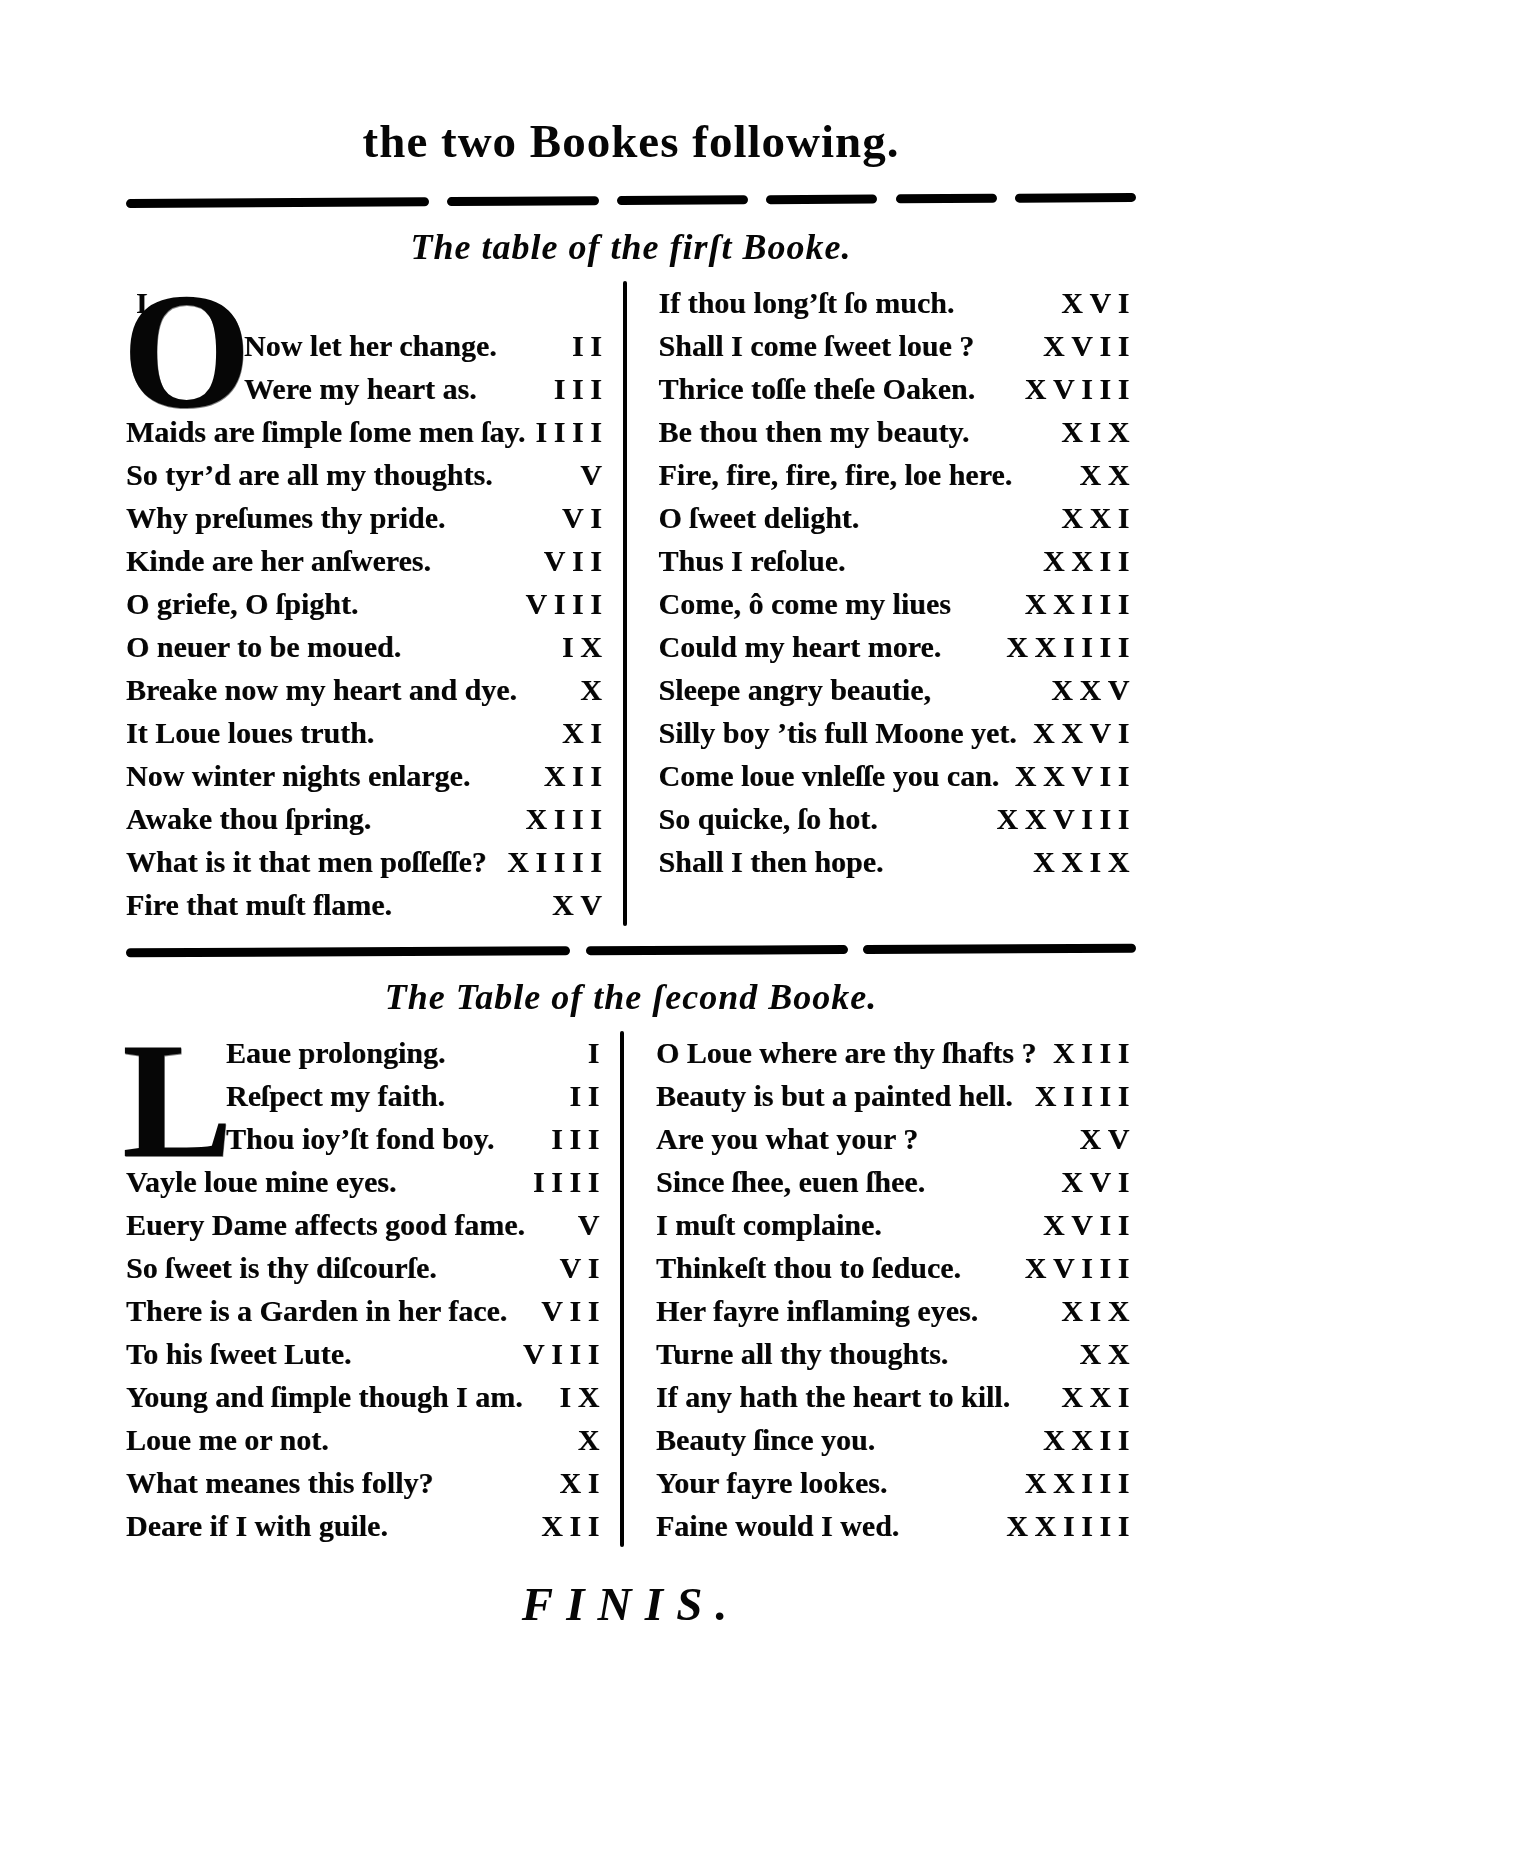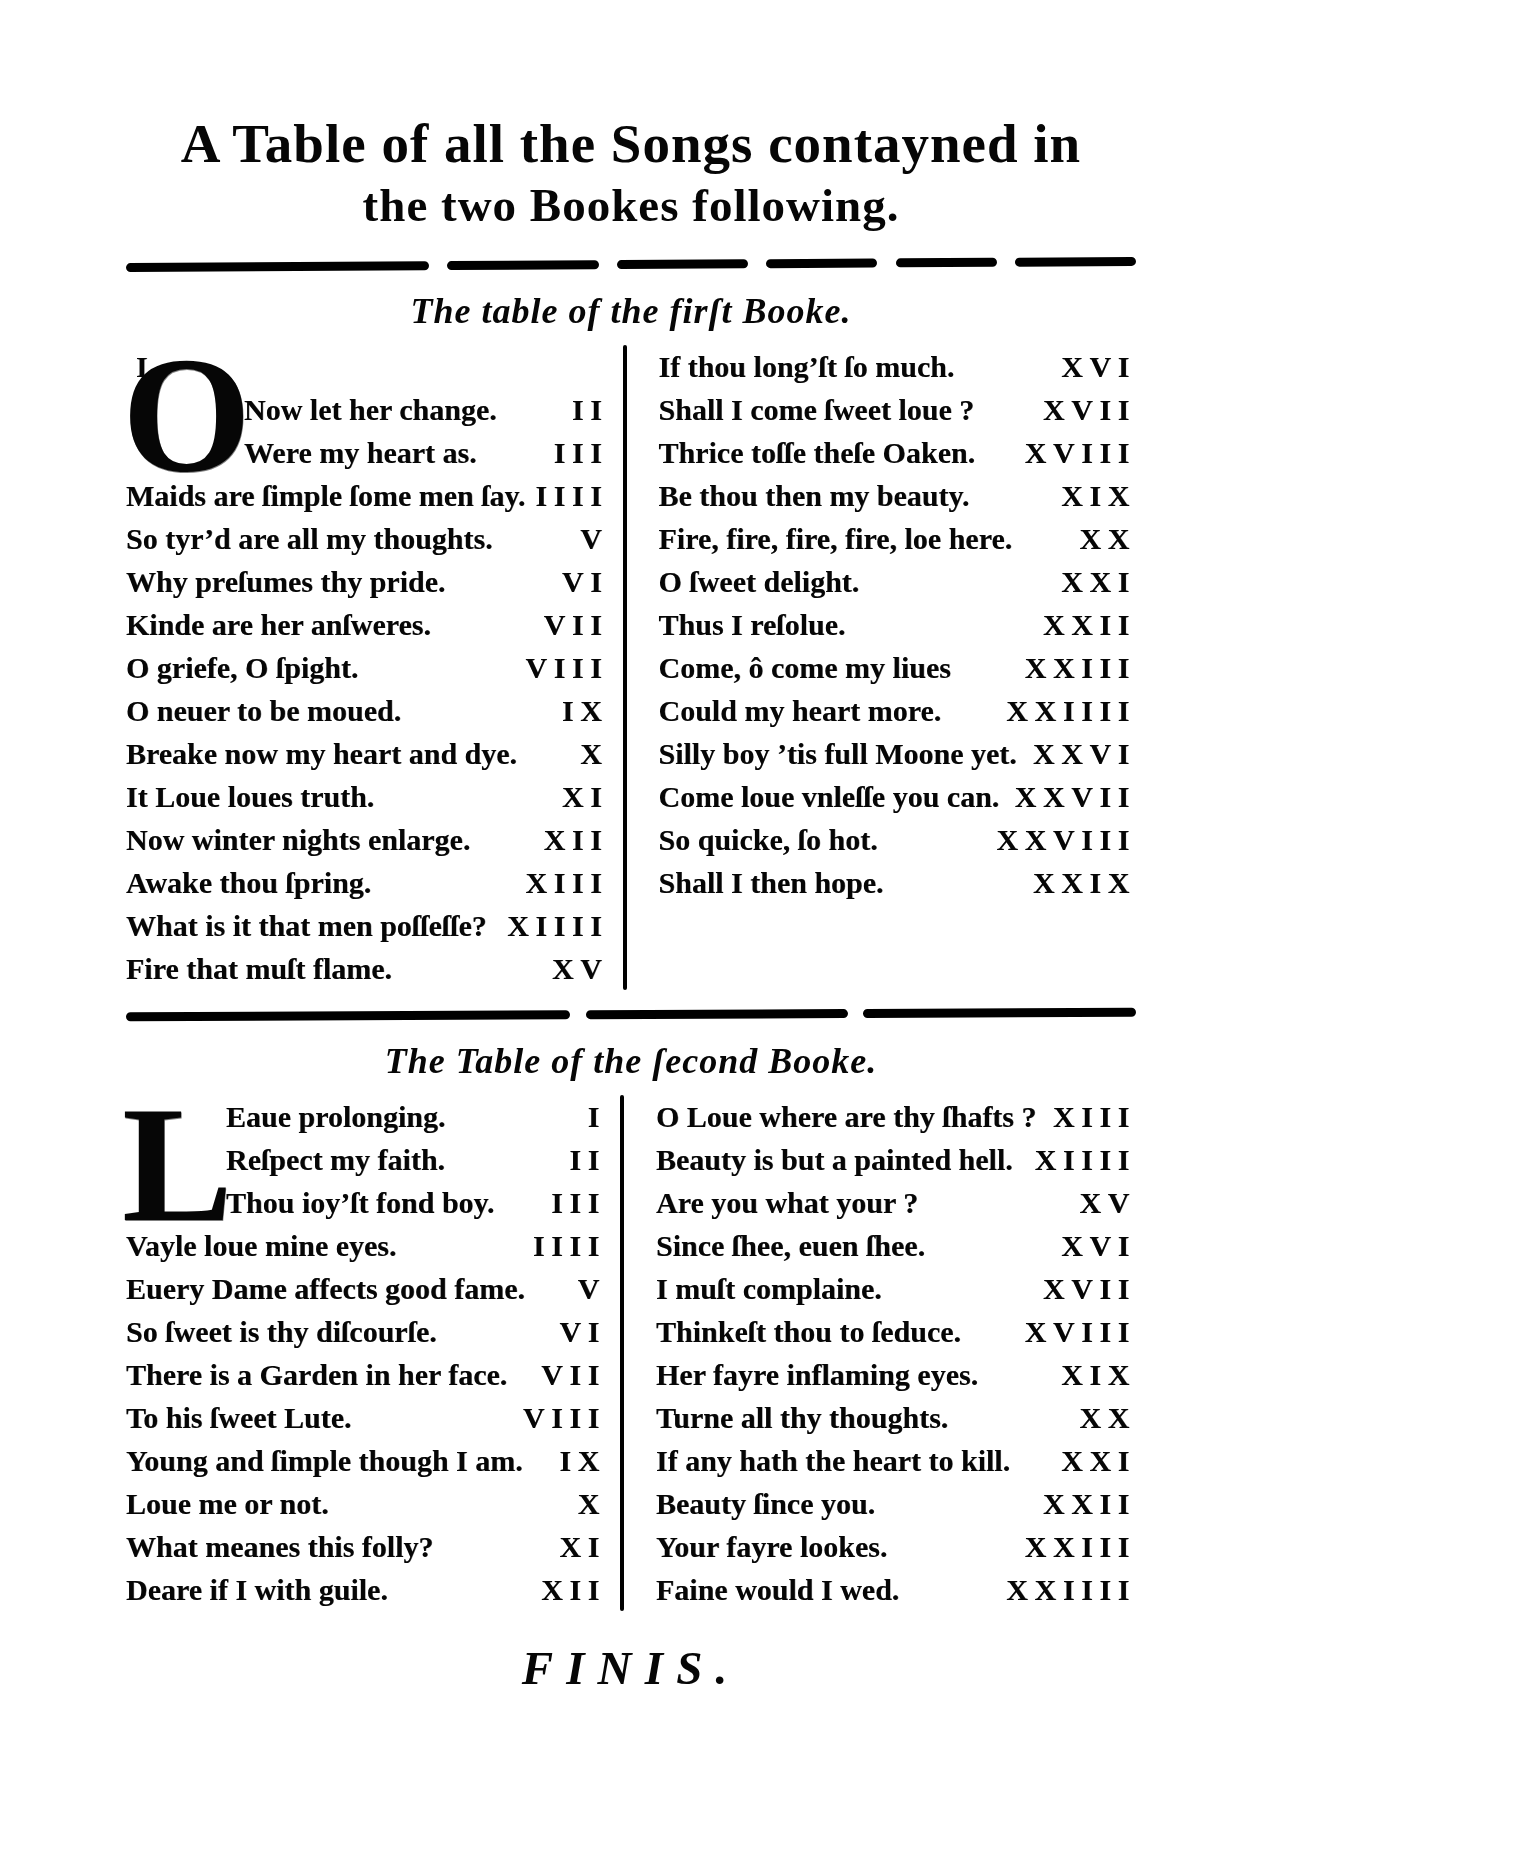--- a/index.html
+++ b/index.html
@@ -106,21 +106,20 @@
     letter-spacing: 0.28em;
     margin-top: 30px;
   }
 </style>
 </head>
 <body>
 
 <div class="content">
 
   <div class="page-title">
-    <div class="pt1">A Table of all the Songs contayned in</div>
     <div class="pt2">the two Bookes following.</div>
   </div>
 
   <div class="rule rule-1">
     <span class="seg" style="width:30%"></span>
     <span class="seg" style="width:15%"></span>
     <span class="seg" style="width:13%"></span>
     <span class="seg" style="width:11%"></span>
     <span class="seg" style="width:10%"></span>
     <span class="seg" style="width:12%"></span>
@@ -223,20 +222,24 @@
   </div>
         <div class="row">
     <span class="title">Come, ô come my liues</span>
     <span class="num">XXIII</span>
   </div>
         <div class="row">
     <span class="title">Could my heart more.</span>
     <span class="num">XXIIII</span>
   </div>
         <div class="row">
+    <span class="title">Sleepe angry beautie,</span>
+    <span class="num">XXV</span>
+  </div>
+        <div class="row">
     <span class="title">Silly boy ’tis full Moone yet.</span>
     <span class="num">XXVI</span>
   </div>
         <div class="row">
     <span class="title">Come loue vnleſſe you can.</span>
     <span class="num">XXVII</span>
   </div>
         <div class="row">
     <span class="title">So quicke, ſo hot.</span>
     <span class="num">XXVIII</span>

